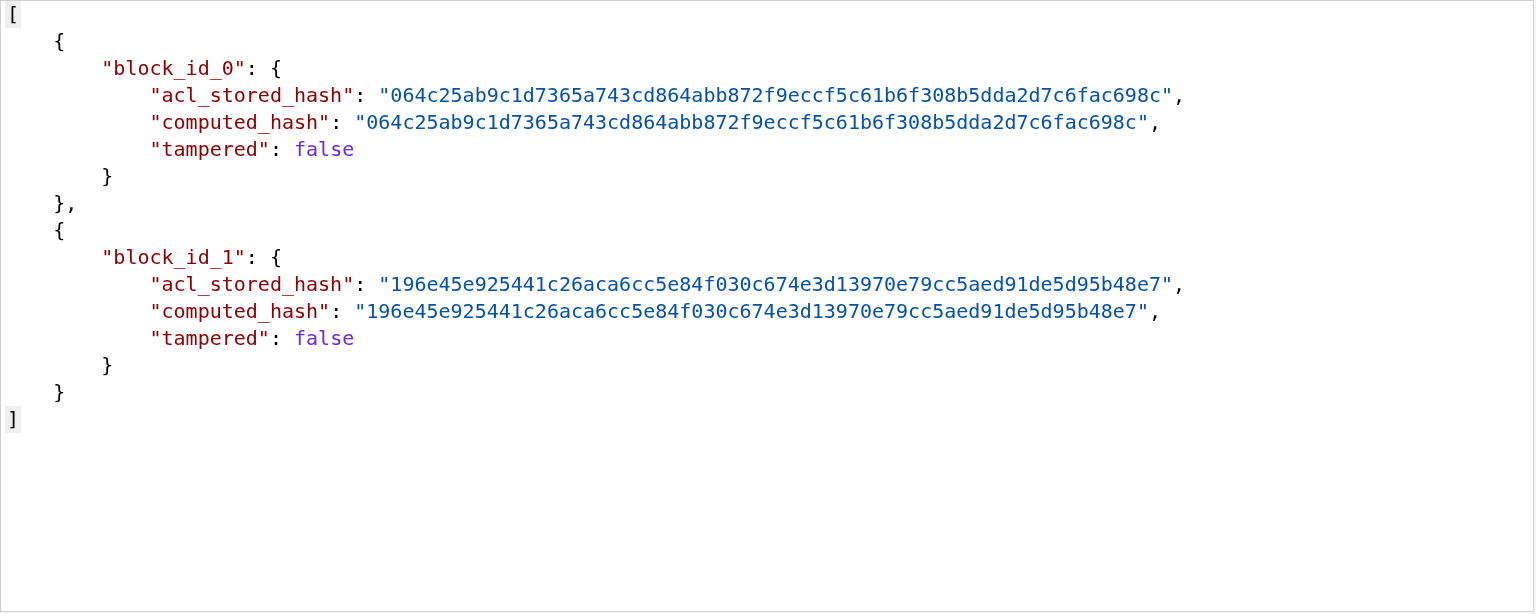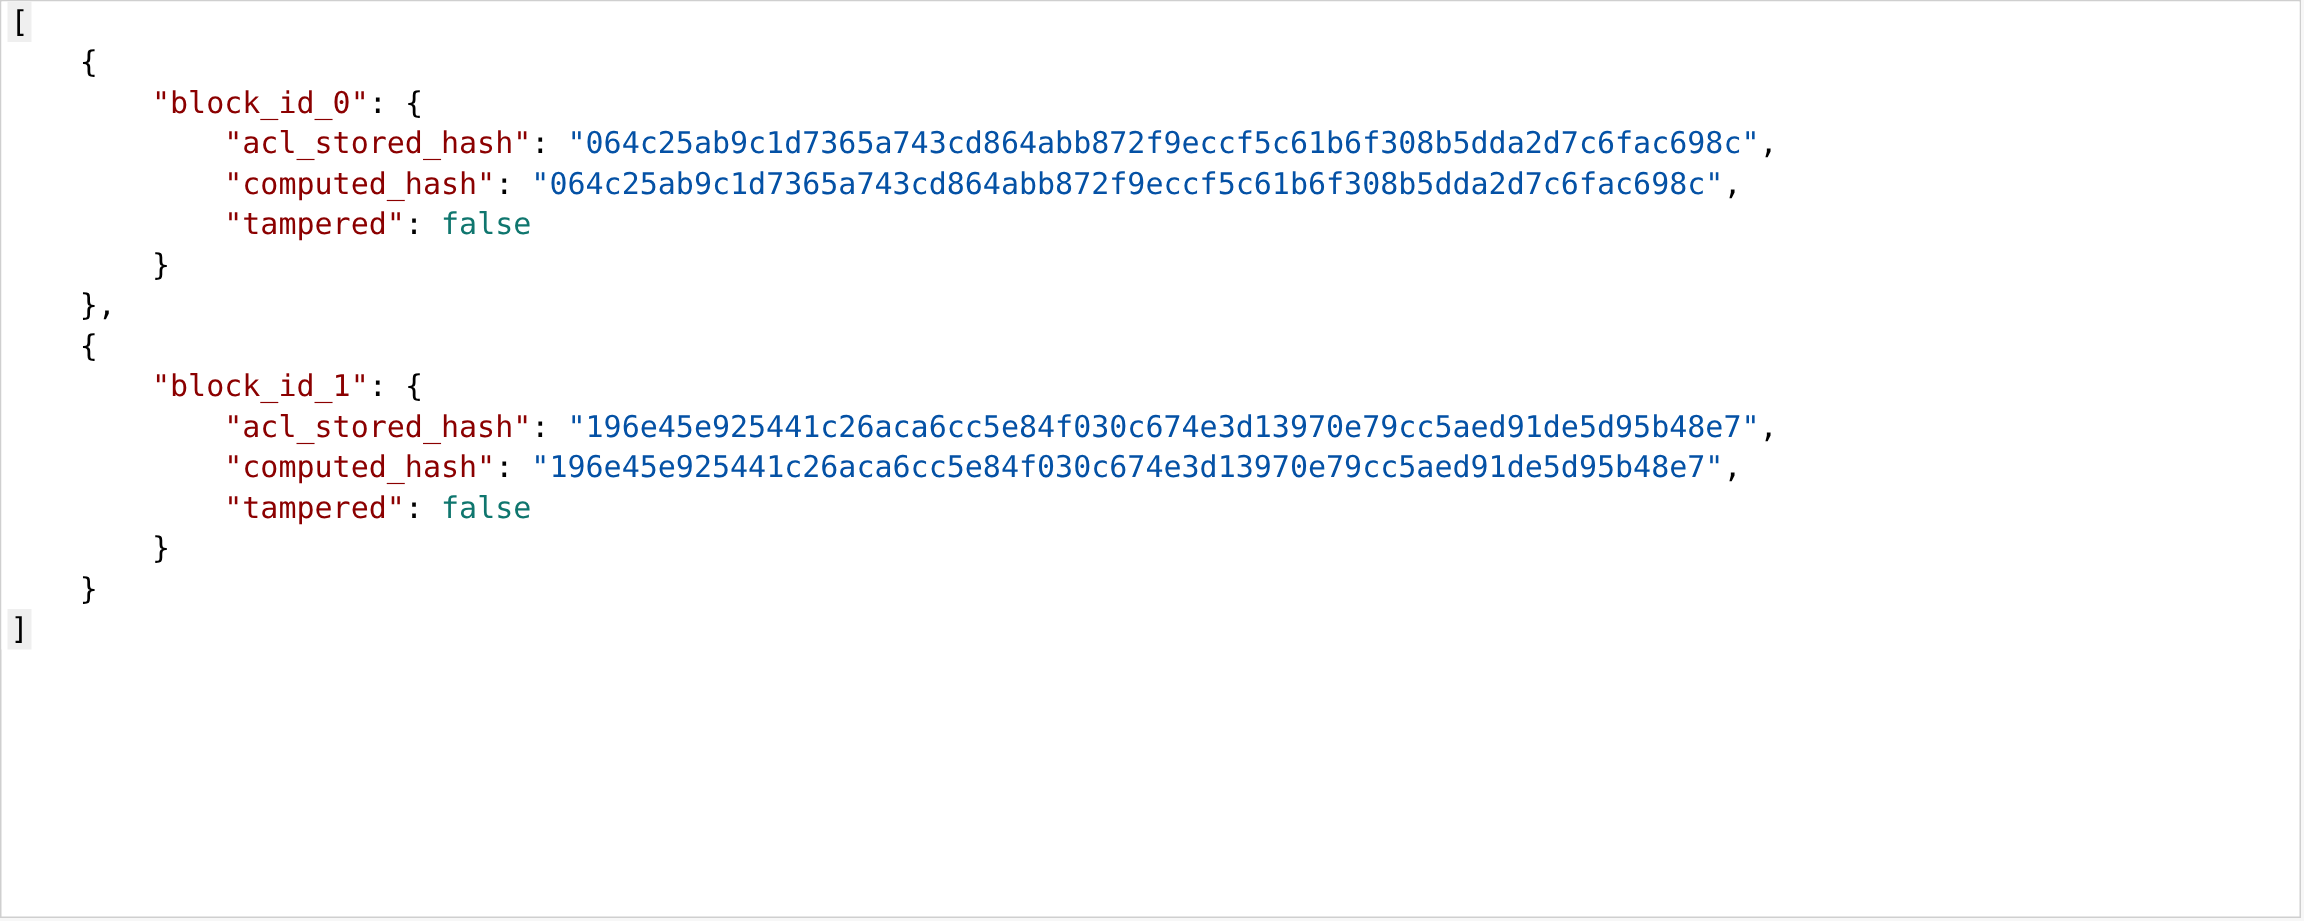--- a/index.html
+++ b/index.html
@@ -32,21 +32,21 @@
   .first-bracket-line, .last-bracket-line {
     background: #efefef;
     display: inline-block;
     padding: 0 2px;
     line-height: 1.35;
   }
   
   .tok-key    { color: #8b0000; }  
   .tok-punct  { color: #000000; }  
   .tok-string { color: #0451a5; }  
-  .tok-bool   { color: #0f766e; }
+  .tok-bool   { color: #6d28d9; }
 </style>
 </head>
 <body>
 
 <div class="json-output-container">
   <pre class="json-pre"><span class="first-bracket-line"><span class="tok-punct">[</span></span>
     <span class="tok-punct">{</span>
         <span class="tok-key">"block_id_0"</span><span class="tok-punct">:</span> <span class="tok-punct">{</span>
             <span class="tok-key">"acl_stored_hash"</span><span class="tok-punct">:</span> <span class="tok-string">"064c25ab9c1d7365a743cd864abb872f9eccf5c61b6f308b5dda2d7c6fac698c"</span><span class="tok-punct">,</span>
             <span class="tok-key">"computed_hash"</span><span class="tok-punct">:</span> <span class="tok-string">"064c25ab9c1d7365a743cd864abb872f9eccf5c61b6f308b5dda2d7c6fac698c"</span><span class="tok-punct">,</span>

